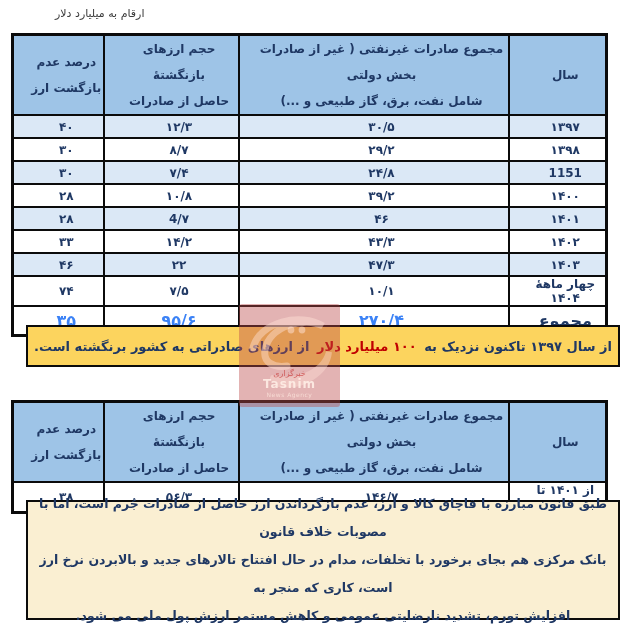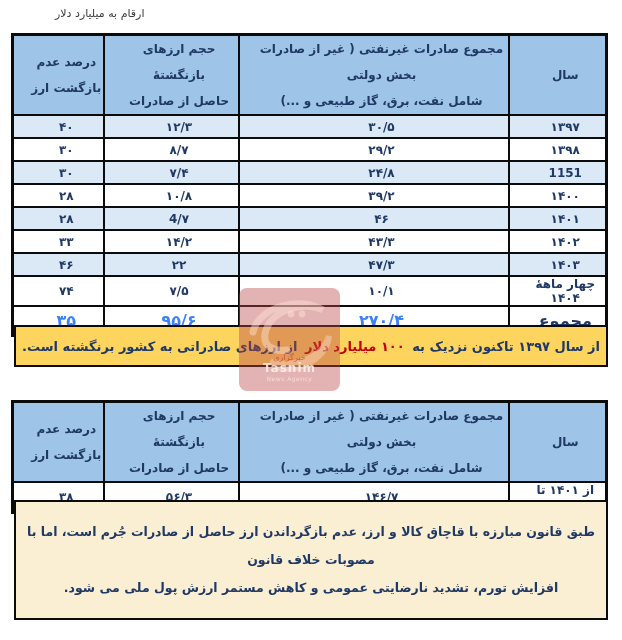--- a/index.html
+++ b/index.html
@@ -33,44 +33,44 @@
   }
   table.data-table { border: 3px solid #0b0b0b; }
   th.hdr { background: #9EC4E7; height: 67px; font-size: 12px; }
   th.hdr .hline { line-height: 26px; }
   td.cell { height: 23px; font-size: 12px; background: #ffffff; }
   #table1 tbody.rows tr:nth-child(odd) td { background: #DBE8F6; }
   tbody.total-body td { height: 29px; background: #ffffff; }
   tbody.total-body td.num, td.rednum { color: #3b82f6; }
   #table2 td.cell { height: 27px; }
   .note-box {
-    position: absolute; right: 14px; width: 594px;
+    position: absolute; right: 2px; width: 594px;
     border: 2.5px solid #0b0b0b;
     color: #1F3864; font-weight: bold;
     display: flex; align-items: center; justify-content: center;
     text-align: center;
   }
   #note1 {
     top: 325px; height: 42px;
     background: #FCD45E;
     font-size: 13px;
   }
   #note1 .hl { color: #C00000; padding: 0 3px; }
   #note2 {
     top: 500px; height: 120px;
     background: #FAEFD2;
     font-size: 12.5px;
     flex-direction: column;
   }
   #note2 .nline { line-height: 28px; }
   .watermark {
-    position: absolute; left: 239px; top: 288px;
+    position: absolute; left: 239px; top: 304px;
     width: 101px; height: 103px;
     background: rgba(189, 74, 74, 0.42);
-    border-radius: 8px;
+    border-radius: 3px;
     z-index: 5;
     overflow: hidden;
   }
   .watermark svg { position: absolute; top: 0; left: 0; }
   .wm-text {
     position: absolute; bottom: 8px; left: 0; right: 0;
     text-align: center; line-height: 1.15;
   }
   .wm-fa { font-size: 8px; color: rgba(200, 60, 60, 0.75); }
   .wm-name { font-size: 12px; color: rgba(255, 240, 232, 0.85); font-weight: bold; letter-spacing: 1px; }
@@ -204,20 +204,21 @@
       <td class="cell">از ۱۴۰۱ تا ۱۴۰۴</td>
       <td class="cell rednum">۱۴۶/۷</td>
       <td class="cell rednum">۵۶/۳</td>
       <td class="cell rednum">۳۸</td>
     </tr>
   </tbody>
 </table>
 
 <div class="note-box" id="note2">
   <div class="nline">طبق قانون مبارزه با قاچاق کالا و ارز، عدم بازگرداندن ارز حاصل از صادرات جُرم است، اما با مصوبات خلاف قانون</div>
+  <div class="nline">بانک مرکزی هم بجای برخورد با تخلفات، مدام در حال افتتاح تالارهای جدید و بالابردن نرخ ارز است، کاری که منجر به</div>
   <div class="nline">افزایش تورم، تشدید نارضایتی عمومی و کاهش مستمر ارزش پول ملی می شود.</div>
 </div>
 
 <div class="watermark">
   <svg width="101" height="103" viewBox="0 0 101 103">
     <path d="M14 44 C 20 18, 62 8, 84 22 C 66 12, 30 22, 26 46 C 24 58, 34 64, 48 62" fill="none" stroke="rgba(255,226,215,0.45)" stroke-width="7" stroke-linecap="round"></path>
     <path d="M34 74 C 54 80, 84 70, 90 48 C 88 68, 64 84, 40 80" fill="none" stroke="rgba(255,226,215,0.40)" stroke-width="6" stroke-linecap="round"></path>
     <circle cx="52" cy="26" r="3.4" fill="rgba(255,226,215,0.5)"></circle>
     <circle cx="63" cy="26" r="3.4" fill="rgba(255,226,215,0.5)"></circle>
   </svg>

